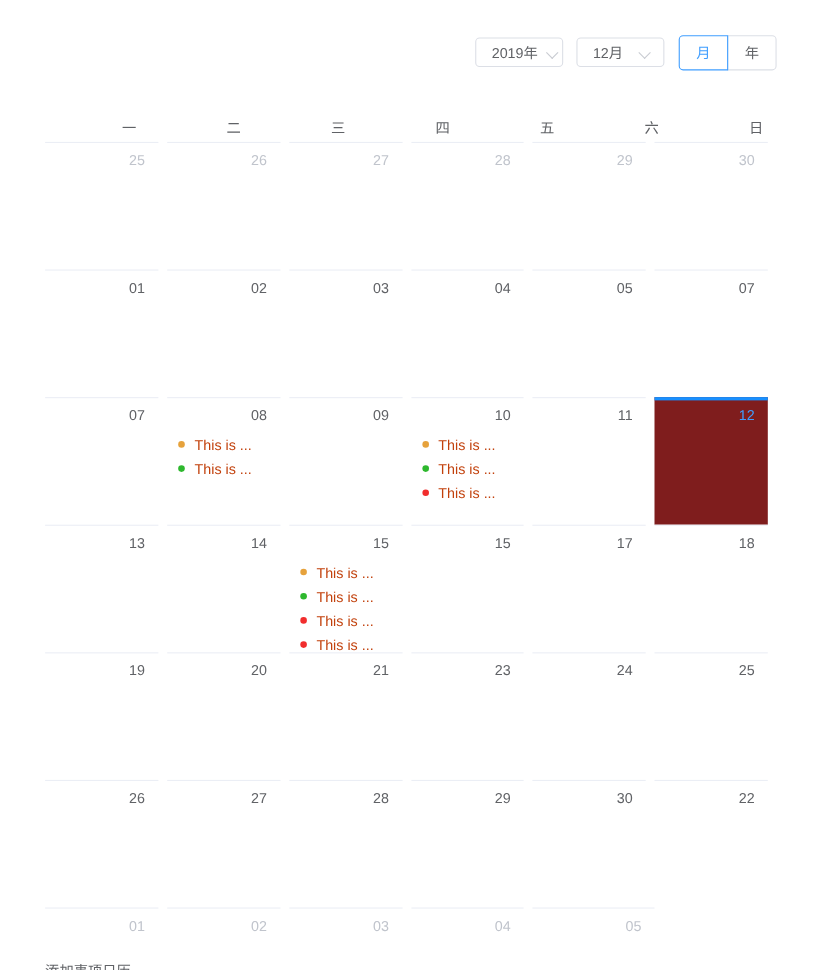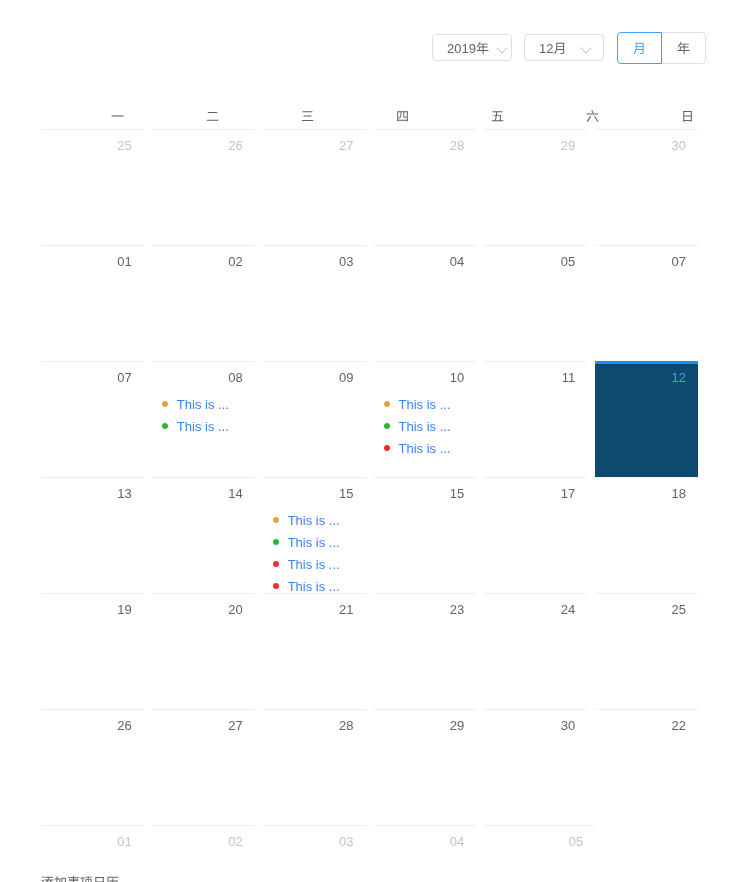--- a/index.html
+++ b/index.html
@@ -145,37 +145,37 @@
     font-size: 13px;
     color: #606266;
     text-align: right;
     display: block;
     line-height: 16px;
     height: 16px;
   }
   .cell.other .daynum { color: #c0c4cc; }
 
   .cell.selected {
-    background: #0c4a6e;
+    background: #7f1d1d;
     border-top: 3px solid #1890ff;
     padding-top: 6px;
   }
   .cell.selected .daynum { color: #409eff; }
 
   .events {
     margin-top: 7px;
     list-style: none;
     padding: 0;
   }
   .event {
     display: flex;
     align-items: center;
     height: 22px;
     font-size: 13px;
-    color: #3b82f6;
+    color: #c2410c;
     white-space: nowrap;
     padding-left: 2px;
   }
   .dot {
     width: 6px;
     height: 6px;
     border-radius: 50%;
     flex: none;
     margin-right: 9px;
     display: inline-block;

